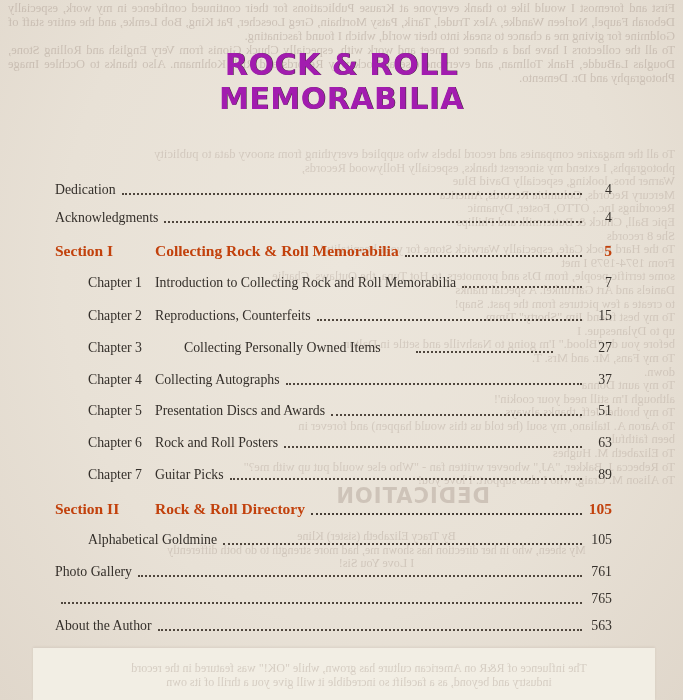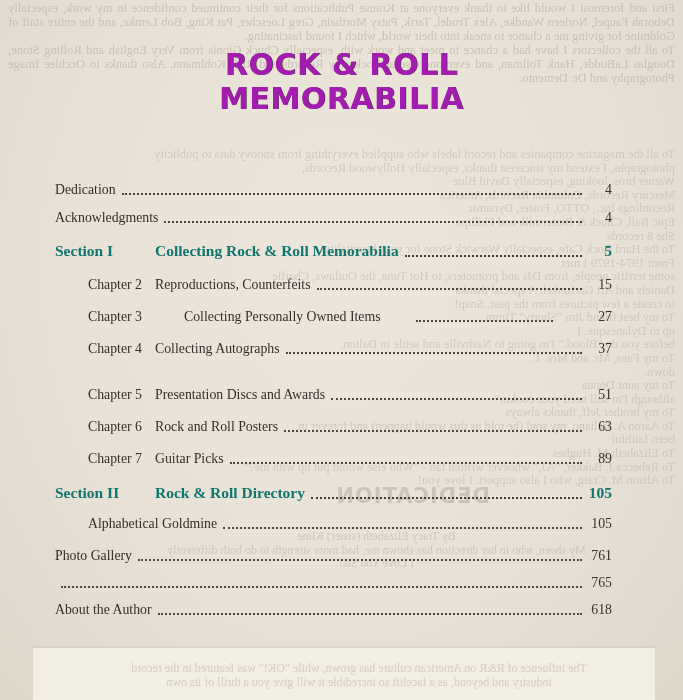--- a/index.html
+++ b/index.html
@@ -90,41 +90,41 @@
     font-size: 13.8px;
     line-height: 19px;
   }
   .toc-row .label { flex: 0 0 auto; }
   .toc-row.chapter { padding-left: 33px; }
   .toc-row.chapter .label { width: 67px; }
   .toc-row.section {
     font-weight: bold;
     font-size: 15.5px;
     line-height: 21px;
-    color: #0f766e;
+    color: #c2410c;
   }
   .toc-row.section .label { width: 100px; }
   .toc-row.indent { padding-left: 33px; }
   .leader {
     flex: 1 1 auto;
     min-width: 20px;
     border-bottom: 2px dotted #4f463d;
     margin: 0 4px 4px 6px;
     height: 0;
   }
   .toc-row.section .leader { border-bottom-color: #453d35; }
   .pg { flex: 0 0 auto; min-width: 26px; text-align: right; }
 
   .r1  { margin-top: 9px; }
   .r2  { margin-top: 13px; }
   .r3  { margin-top: 12px; }
   .r4  { margin-top: 14px; }
   .r5  { margin-top: 13px; gap: 29px; }
   .r6  { margin-top: 13px; }
-  .r7  { margin-top: 27px; align-items: flex-end; }
+  .r7  { margin-top: 12px; align-items: flex-end; }
   .r8  { margin-top: 13px; }
   .r9  { margin-top: 13px; }
   .r10 { margin-top: 14px; }
   .r11 { margin-top: 11px; }
   .r12 { margin-top: 13px; }
   .r13 { margin-top: 8px; }
   .r14 { margin-top: 8px; }
 </style>
 </head>
 <body>
@@ -191,20 +191,26 @@
         <span class="pg">4</span>
       </div>
 
       <div class="toc-row section r2">
         <span class="label">Section I</span>
         <span class="t">Collecting Rock &amp; Roll Memorabilia</span>
         <span class="leader"></span>
         <span class="pg">5</span>
       </div>
 
+      <div class="toc-row chapter r3">
+        <span class="label">Chapter 1</span>
+        <span class="t">Introduction to Collecting Rock and Roll Memorabilia</span>
+        <span class="leader"></span>
+        <span class="pg">7</span>
+      </div>
 
       <div class="toc-row chapter r4">
         <span class="label">Chapter 2</span>
         <span class="t">Reproductions, Counterfeits</span>
         <span class="leader"></span>
         <span class="pg">15</span>
       </div>
 
       <div class="toc-row chapter r5">
         <span class="label">Chapter 3</span>
@@ -261,18 +267,18 @@
       </div>
 
       <div class="toc-row plain r13">
         <span class="leader"></span>
         <span class="pg">765</span>
       </div>
 
       <div class="toc-row plain r14">
         <span class="t">About the Author</span>
         <span class="leader"></span>
-        <span class="pg">618</span>
+        <span class="pg">563</span>
       </div>
 
     </div>
   </div>
 </div>
 
 </body></html>

